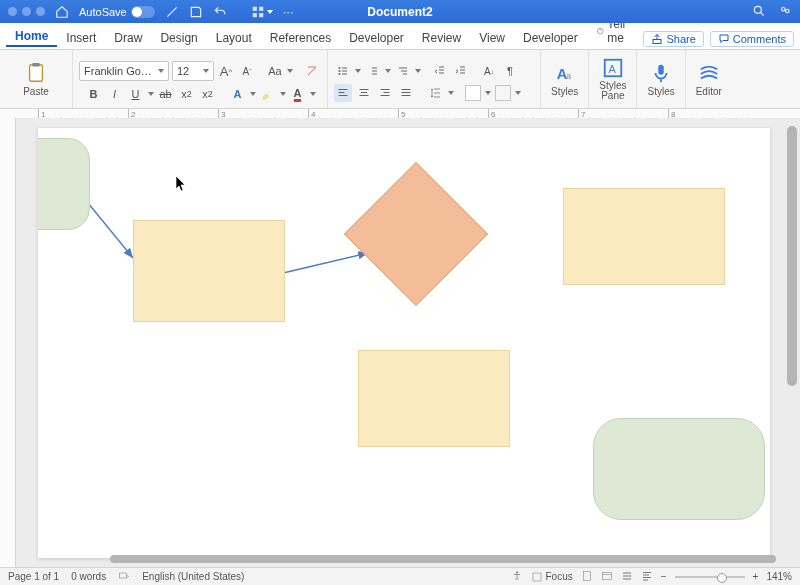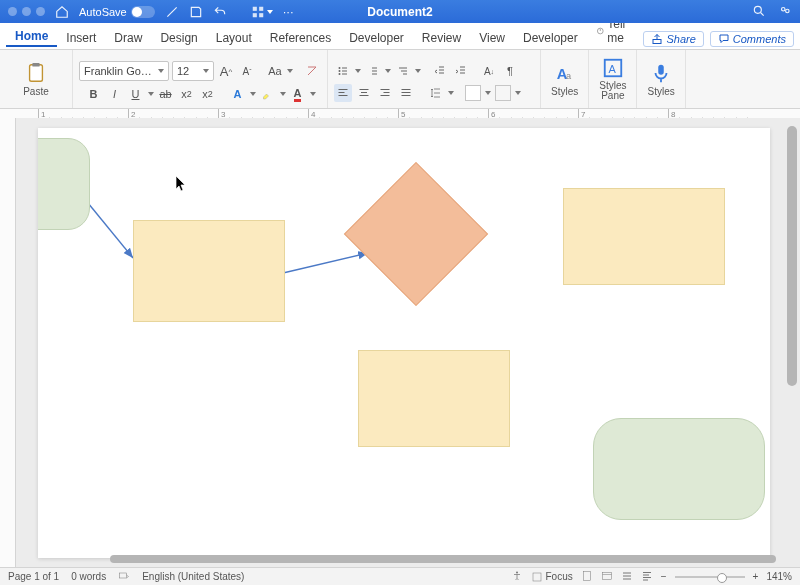--- a/index.html
+++ b/index.html
@@ -9,21 +9,21 @@
 .tb-item{display:inline-flex;align-items:center;margin-left:10px;color:#fff;font-size:11px;}
 .tb-icon{width:14px;height:14px;fill:#fff;opacity:.9;}
 .autosave-pill{width:24px;height:12px;background:rgba(255,255,255,.25);border-radius:7px;margin-left:4px;position:relative;}
 .autosave-pill::after{content:"";position:absolute;left:1px;top:1px;width:10px;height:10px;background:#fff;border-radius:50%;}
 .title-center{position:absolute;left:50%;transform:translateX(-50%);font-weight:600;font-size:12px;}
 .tb-right{margin-left:auto;display:flex;gap:12px;}
 .tabrow{height:22px;background:#fff;border-bottom:1px solid #d4d4d4;display:flex;align-items:flex-end;padding:2px 6px;}
 .tab{padding:3px 9px 2px;color:#444;font-size:12px;cursor:pointer;}
 .tab.active{color:#1859c5;border-bottom:2px solid #1859c5;font-weight:600;}
 .tab-actions{margin-left:auto;display:flex;align-items:center;gap:6px;}
-.pill{border:1px solid #bcd0f0;color:#1859c5;border-radius:3px;padding:1px 7px;font-size:11px;display:inline-flex;align-items:center;gap:3px;font-style:italic;}
+.pill{border:1px solid #bcd0f0;color:#1859c5;border-radius:3px;padding:1px 7px;font-size:11px;display:inline-flex;align-items:center;gap:3px;}
 .ribbon{height:58px;background:#f6f6f6;border-bottom:1px solid #d4d4d4;display:flex;align-items:stretch;}
 .group{display:flex;flex-direction:column;align-items:center;justify-content:center;padding:0 6px;border-right:1px solid #e2e2e2;}
 .group-row{display:flex;align-items:center;gap:3px;}
 .ctrl{display:inline-flex;align-items:center;justify-content:center;min-width:18px;height:18px;color:#555;border-radius:2px;}
 .dd{border:1px solid #c6c6c6;background:#fff;height:18px;display:inline-flex;align-items:center;padding:0 4px;font-size:11px;color:#444;border-radius:2px;}
 .dd .caret{margin-left:4px;}
 .font-name{width:70px;overflow:hidden;white-space:nowrap;}
 .font-size{width:22px;}
 .bold{font-weight:700;}
 .italic{font-style:italic;}
@@ -299,20 +299,28 @@
 Pane</span>
     </div>
   </div>
   <div class="group">
     <div class="big-btn">
       <svg class="big-icon" viewBox="0 0 24 24">
           <rect x="9" y="3" width="6" height="11" rx="3" fill="#3a7de0"></rect>
           <path d="M6 12a6 6 0 0012 0M12 18v4" stroke="#3a7de0" stroke-width="2" fill="none"></path>
         </svg>
       <span>Styles</span>
+    </div>
+  </div>
+  <div class="group" style="border-right:none;">
+    <div class="big-btn">
+      <svg class="big-icon" viewBox="0 0 24 24">
+          <path d="M3 18c6-4 12-4 18 0M3 13c6-4 12-4 18 0M3 8c6-4 12-4 18 0" stroke="#3a7de0" stroke-width="2" fill="none"></path>
+        </svg>
+      <span>Editor</span>
     </div>
   </div>
 </div>
 
 <div class="ruler">
     <div class="tick" style="left: 38px;"></div>
     <div class="num" style="left: 41px;">1</div>
     <div class="tick" style="left: 49.25px; top: 8px; border-left-color: rgb(221, 221, 221);"></div>
     <div class="tick" style="left: 60.5px; top: 8px; border-left-color: rgb(221, 221, 221);"></div>
     <div class="tick" style="left: 71.75px; top: 8px; border-left-color: rgb(221, 221, 221);"></div>

